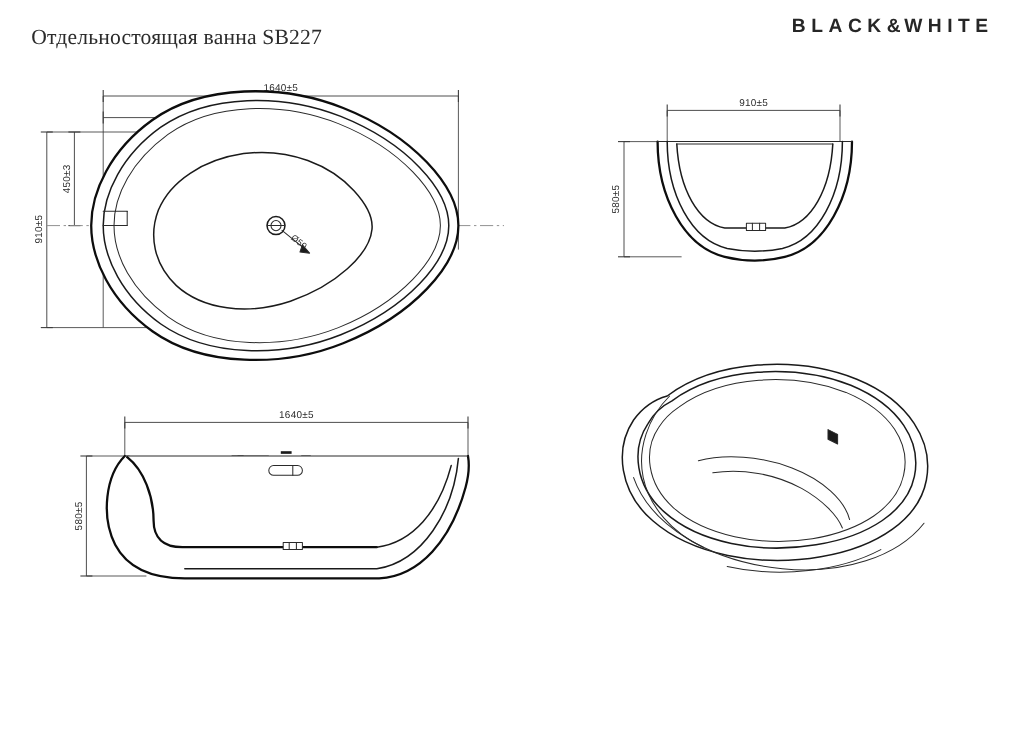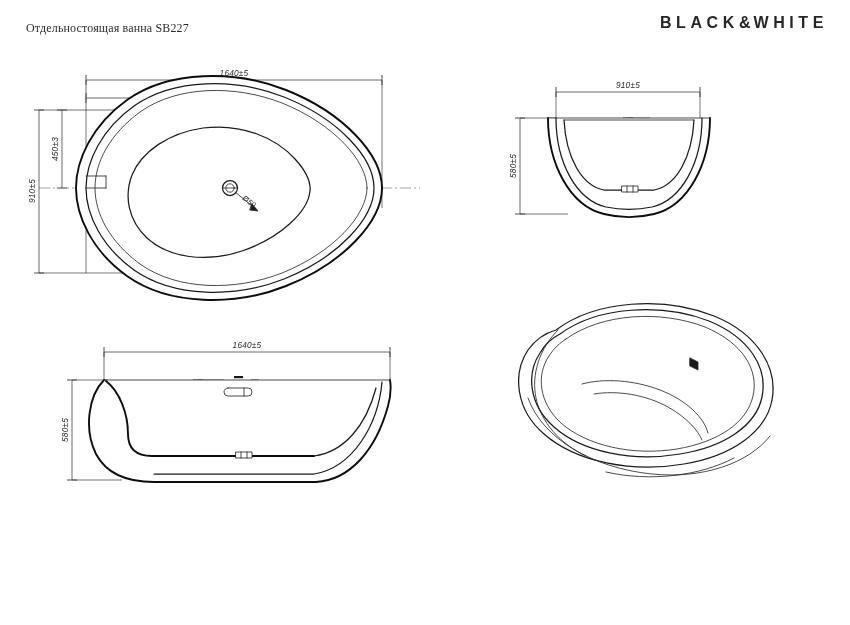--- a/index.html
+++ b/index.html
@@ -14,39 +14,39 @@
   }
   .sheet{position:relative;width:850px;height:625px;}
 
   
   .header{
     position:absolute;left:0;top:0;width:850px;height:48px;
   }
   .doc-title{
     position:absolute;left:26px;top:21px;
     font-family:"Liberation Serif", serif;
-    font-size:12px;
+    font-size:18px;
     letter-spacing:.15px;
     color:#2b2b2b;
     white-space:nowrap;
   }
   .brand{
     position:absolute;right:22px;top:14px;
     font-family:"Liberation Sans", sans-serif;
     font-size:16px;
     letter-spacing:4.6px;
     color:#262626;
     white-space:nowrap;
     font-weight:700;
   }
   .brand .amp{letter-spacing:3px;}
 
   
   .views{position:absolute;left:0;top:0;width:850px;height:625px;}
-  .view{position:absolute;font-style:italic;}
+  .view{position:absolute;}
   .view svg{display:block;overflow:visible;}
 
   #view-plan      {left:14px; top:58px;}
   #view-end       {left:508px;top:78px;}
   #view-side      {left:58px; top:338px;}
   #view-iso       {left:486px;top:286px;}
   .ln-h   {fill:none;stroke:#0d0d0d;stroke-width:1.9;stroke-linecap:round;stroke-linejoin:round;}
   .ln-m   {fill:none;stroke:#1a1a1a;stroke-width:1.25;stroke-linecap:round;stroke-linejoin:round;}
   .ln-t   {fill:none;stroke:#2a2a2a;stroke-width:0.85;stroke-linecap:round;stroke-linejoin:round;}
   .dim    {fill:none;stroke:#3a3a3a;stroke-width:0.75;}

